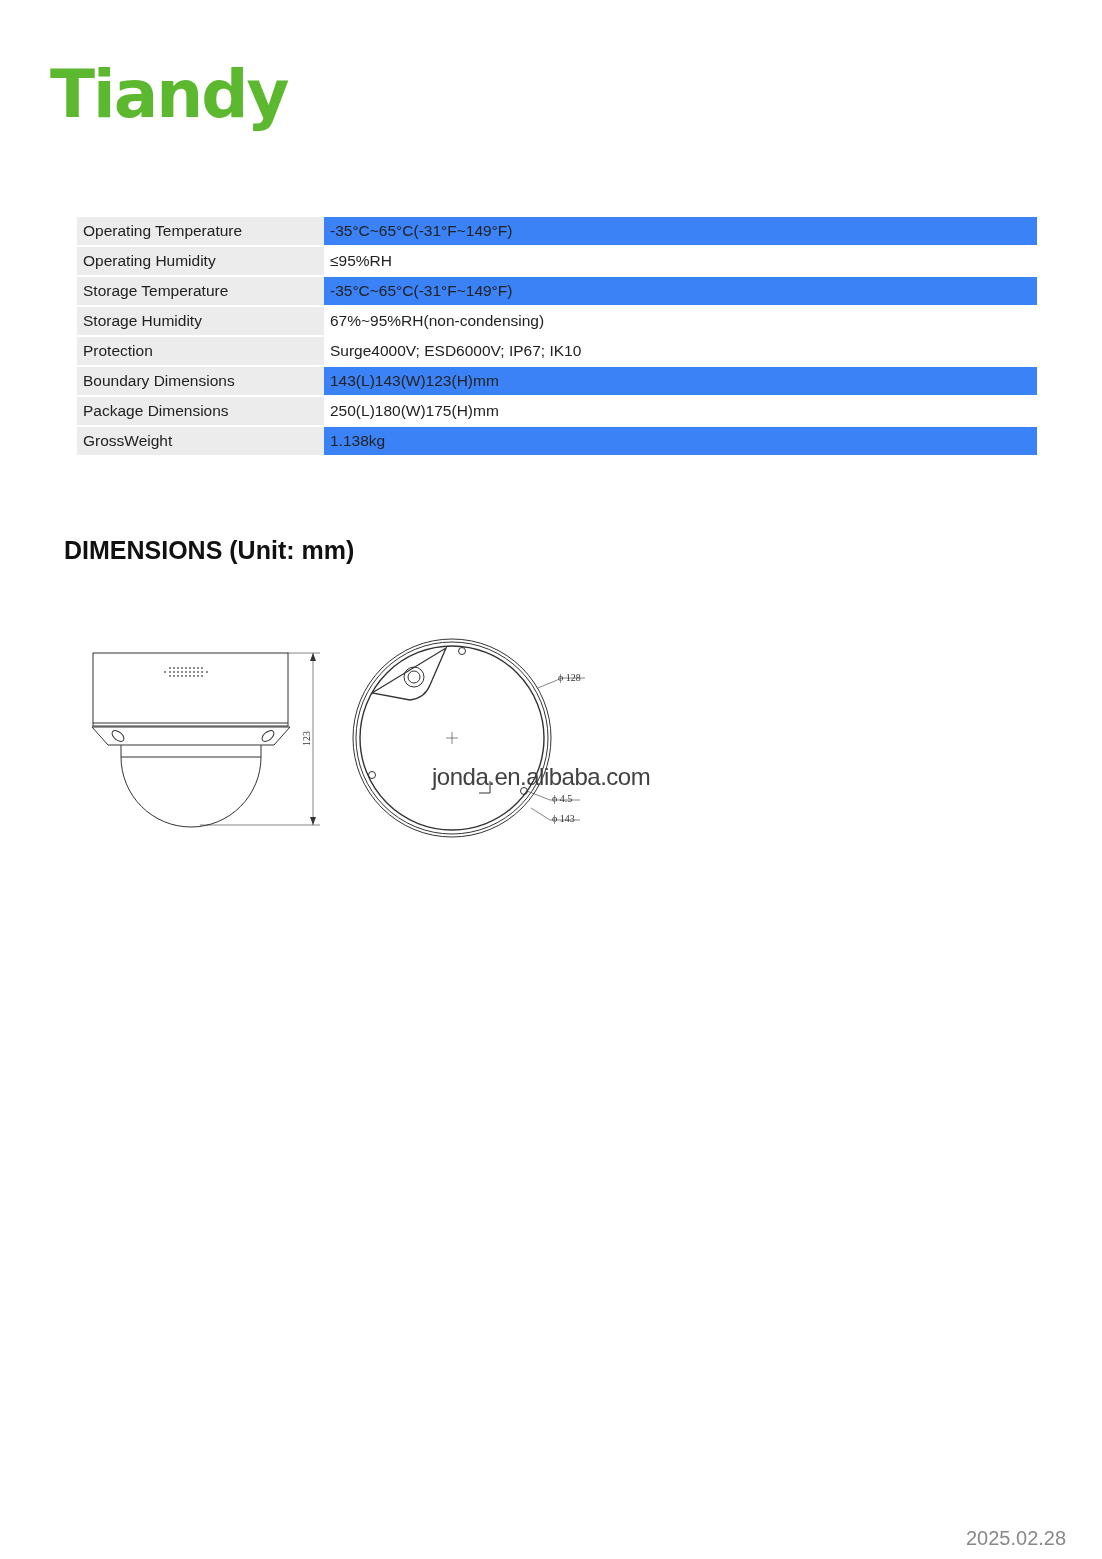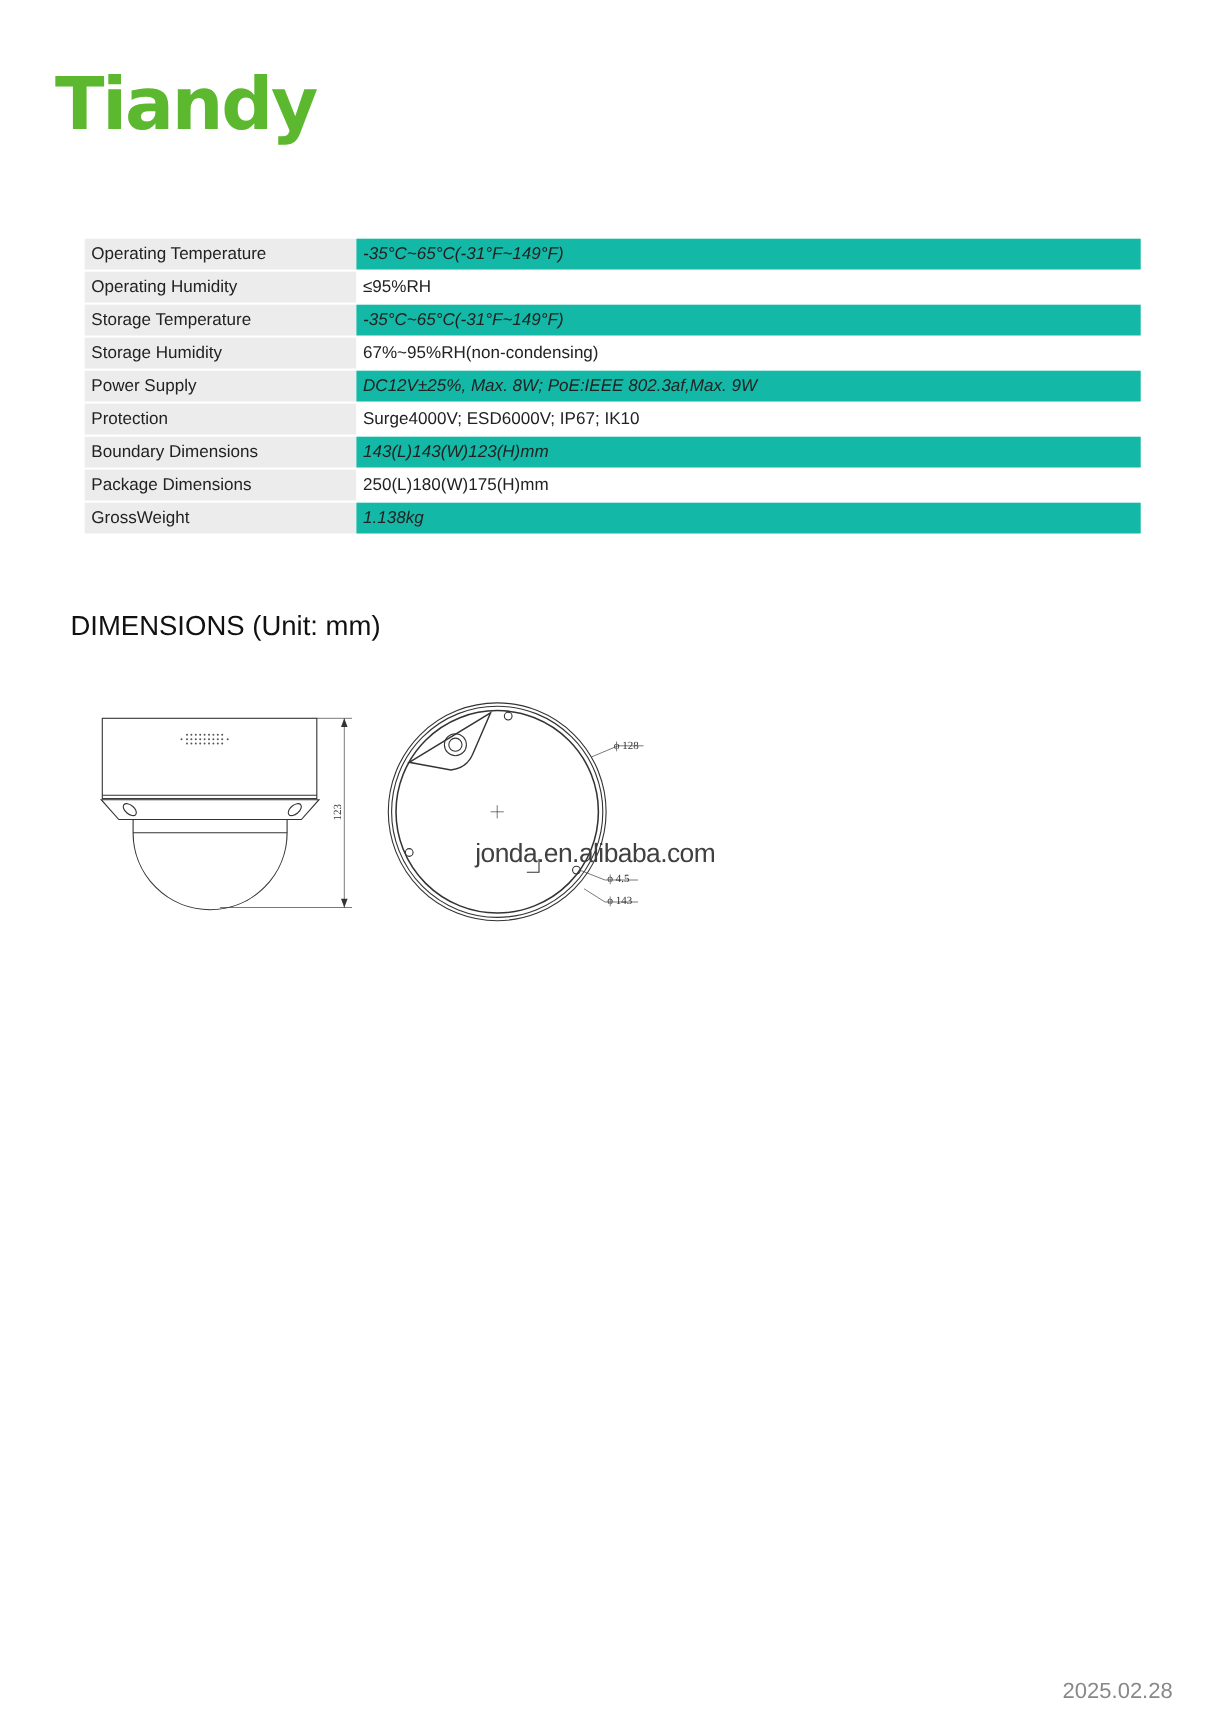--- a/index.html
+++ b/index.html
@@ -4,23 +4,23 @@
 <style>
   html, body { margin: 0; padding: 0; background: #ffffff; }
   body { width: 1102px; height: 1559px; position: relative; overflow: hidden;
          font-family: "Liberation Sans", "DejaVu Sans", sans-serif; color: #1a1a1a; }
   .logo { position: absolute; left: 50px; top: 62px; font-family: "DejaVu Sans", sans-serif;
           font-weight: bold; font-size: 66px; letter-spacing: -2px; color: #5cb82e; line-height: 1; text-align: right; }
   .spec-table { position: absolute; left: 65px; top: 215px; width: 972px; border-collapse: separate; border-spacing: 0 2px; padding-left: 12px; }
   .spec-table td { height: 28px; font-size: 15.5px; padding: 0 0 0 6px; vertical-align: middle; color: #222; }
   .spec-table td.label { width: 241px; background: #ececec; }
   .spec-table td.value { padding-left: 6px; }
-  .spec-table tr.odd td.value { background: #14b8a6; font-style: italic; }
+  .spec-table tr.odd td.value { background: #3b82f6; }
   .spec-table tr.even td.value { background: #ffffff; }
-  .section-title { position: absolute; left: 64px; top: 555px; font-size: 25px; font-weight: normal; color: #111; }
+  .section-title { position: absolute; left: 64px; top: 536px; font-size: 25px; font-weight: bold; color: #111; }
   .drawings { position: absolute; left: 80px; top: 630px; width: 620px; height: 220px; }
   .watermark { position: absolute; left: 432px; top: 763px; font-size: 24px; color: #404040; letter-spacing: -0.5px; }
   .date { position: absolute; left: 966px; top: 1527px; font-size: 20px; color: #888; }
   .dim-label { font-family: "Liberation Serif", serif; font-size: 10px; fill: #333; }
 </style>
 </head>
 <body>
 
 <div class="logo">Tiandy</div>
 
@@ -34,24 +34,20 @@
       <td class="label">Operating Humidity</td>
       <td class="value">≤95%RH</td>
     </tr>
     <tr class="odd">
       <td class="label">Storage Temperature</td>
       <td class="value">-35°C~65°C(-31°F~149°F)</td>
     </tr>
     <tr class="even">
       <td class="label">Storage Humidity</td>
       <td class="value">67%~95%RH(non-condensing)</td>
-    </tr>
-    <tr class="odd">
-      <td class="label">Power Supply</td>
-      <td class="value">DC12V±25%, Max. 8W; PoE:IEEE 802.3af,Max. 9W</td>
     </tr>
     <tr class="even">
       <td class="label">Protection</td>
       <td class="value">Surge4000V; ESD6000V; IP67; IK10</td>
     </tr>
     <tr class="odd">
       <td class="label">Boundary Dimensions</td>
       <td class="value">143(L)143(W)123(H)mm</td>
     </tr>
     <tr class="even">

